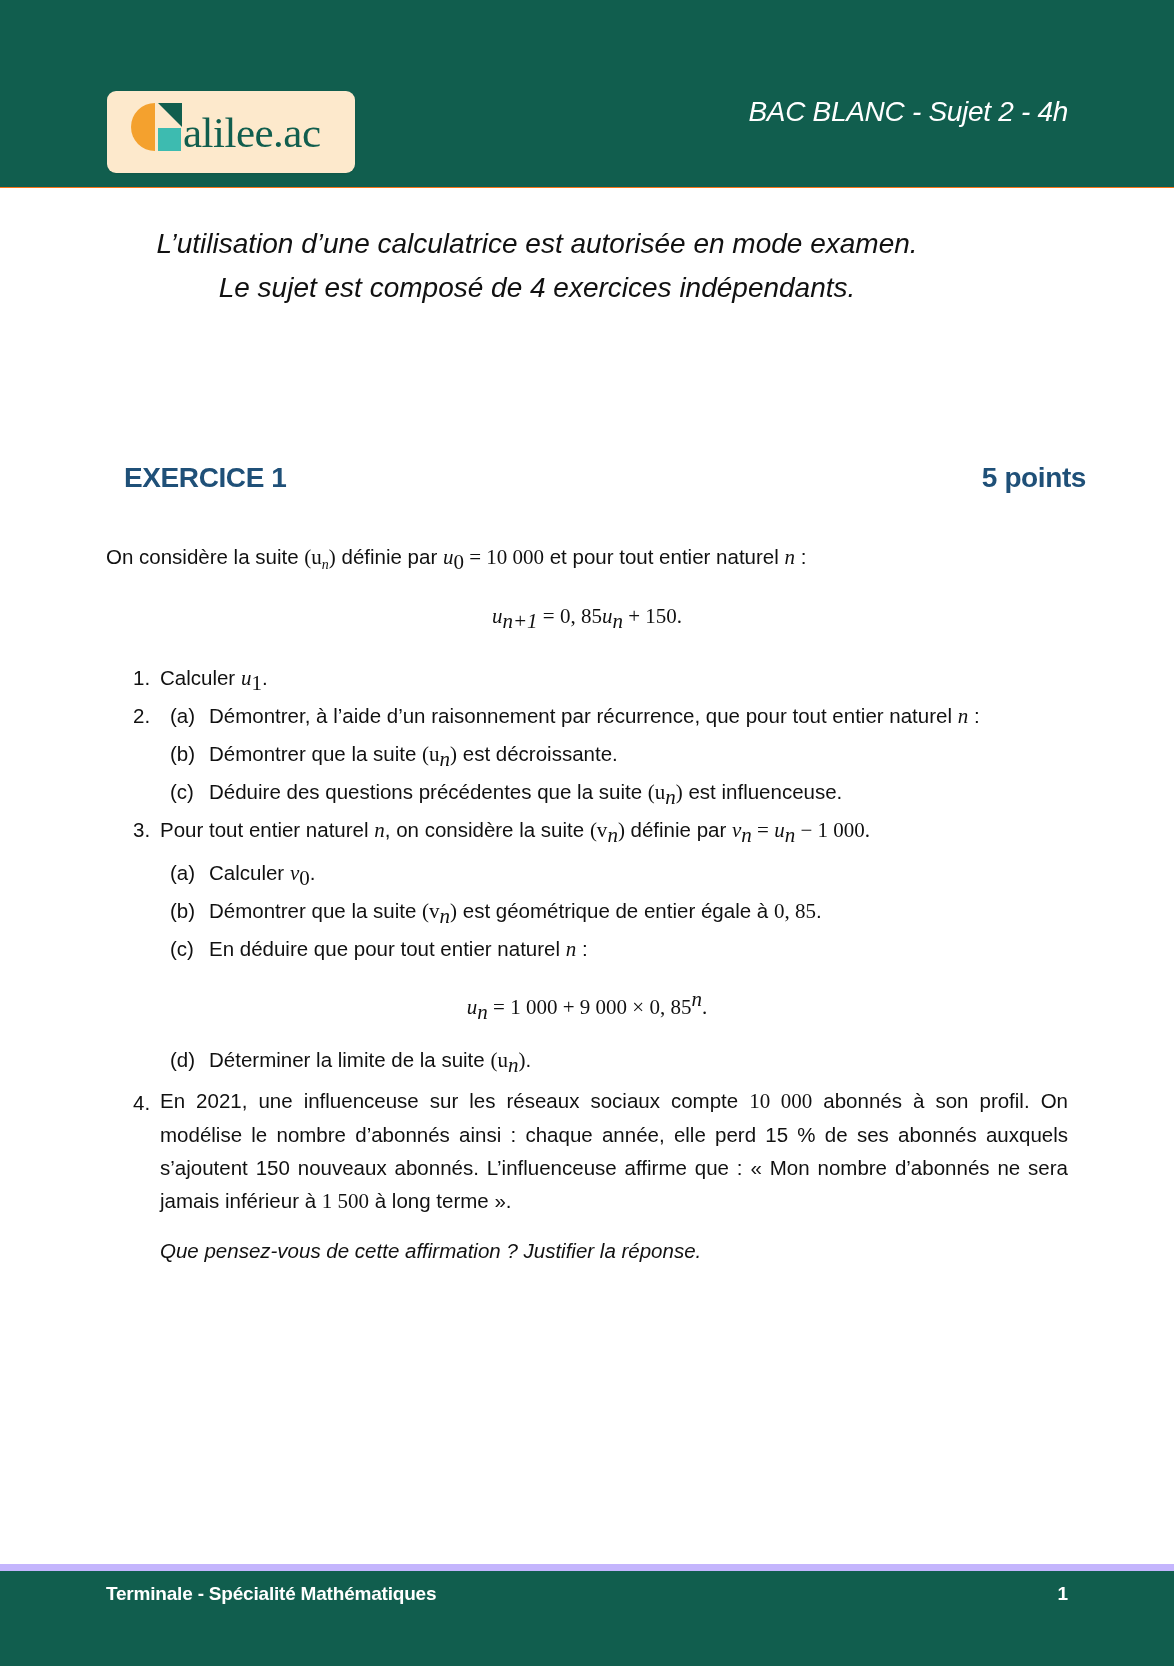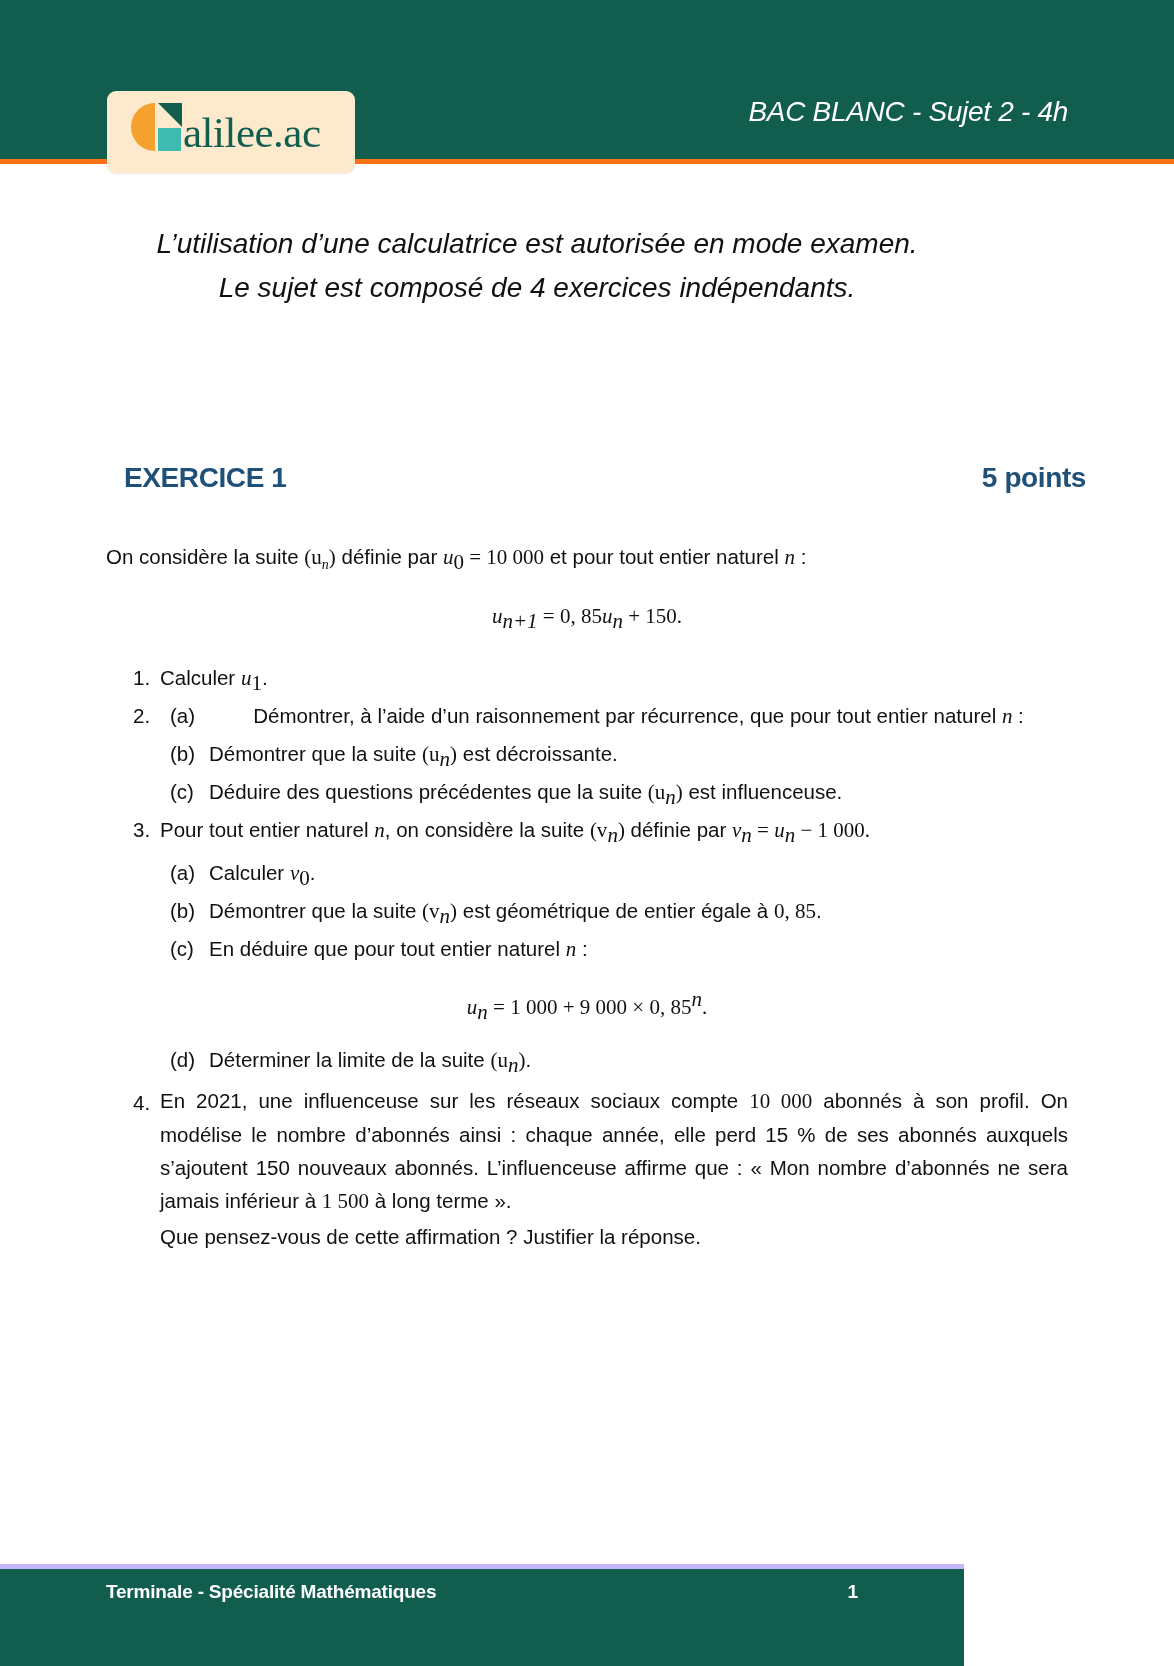--- a/index.html
+++ b/index.html
@@ -1,21 +1,21 @@
 <!DOCTYPE html>
 <html><head>
 <meta charset="utf-8">
 <style>
   * { box-sizing: border-box; margin: 0; padding: 0; }
   html, body { width: 1174px; height: 1666px; background: #ffffff; overflow: hidden; }
   body { position: relative; font-family: "Liberation Sans", "DejaVu Sans", sans-serif; color: #111111; }
 
   .header {
-    position: absolute; left: 0; top: 0; width: 1174px; height: 164px;
-    background: #115e4e; border-bottom: 5px solid #f97316;
+    position: absolute; left: 0; top: 0; width: 1174px; height: 188px;
+    background: #115e4e; border-bottom: 1px solid #f97316;
   }
   .header-title {
     position: absolute; right: 106px; top: 96px;
     color: #ffffff; font-size: 28px; letter-spacing: -0.3px;
     font-family: "Liberation Sans", sans-serif;
     font-style: italic;
   }
   .logo-box {
     position: absolute; left: 107px; top: 91px; width: 248px; height: 82px;
     background: #fde9cc; border-radius: 9px;
@@ -49,30 +49,30 @@
   .d1 { margin-top: 23px; height: 37px; }
 
   ol.main { list-style: none; margin-top: 24px; }
   ol.main > li { position: relative; padding-left: 54px; }
   .num { position: absolute; left: 27px; top: 0; }
   ol.sub { list-style: none; }
   ol.sub > li { position: relative; padding-left: 103px; margin-left: -54px; }
   .sub-lbl { position: absolute; left: 64px; top: 0; }
   .item2-first { position: relative; }
   .item2-first .sub-lbl { left: 10px; }
-  .item2-first .txt { padding-left: 49px; display: block; text-align: center; }
+  .item2-first .txt { padding-left: 49px; display: block; }
   .d2 { margin-top: 21px; margin-bottom: 21px; height: 37px; margin-left: -54px; }
   .d3 { margin-top: 21px; margin-bottom: 15px; height: 37px; margin-left: -54px; }
   .sub-after-main { margin-top: 5px; }
   .p4 { line-height: 33px; text-align: justify; padding-top: 5px; }
-  .q4 { margin-top: 0; }
+  .q4 { margin-top: 14px; font-style: italic; }
 
   .footer {
-    position: absolute; left: 0; top: 1564px; width: 964px; height: 102px;
-    background: #115e4e; border-top: 5px solid #c4b5fd;
+    position: absolute; left: 0; top: 1564px; width: 1174px; height: 102px;
+    background: #115e4e; border-top: 7px solid #c4b5fd;
   }
   .footer-left { position: absolute; left: 106px; top: 12px; color: #fff; font-size: 19px; font-weight: bold; letter-spacing: -0.2px; }
   .footer-right { position: absolute; right: 106px; top: 12px; color: #fff; font-size: 19px; font-weight: bold; }
 </style>
 </head>
 <body>
 
 <div class="header">
   <div class="logo-box">
     <svg class="logo-mark" viewBox="0 0 56 48" width="56" height="48">

